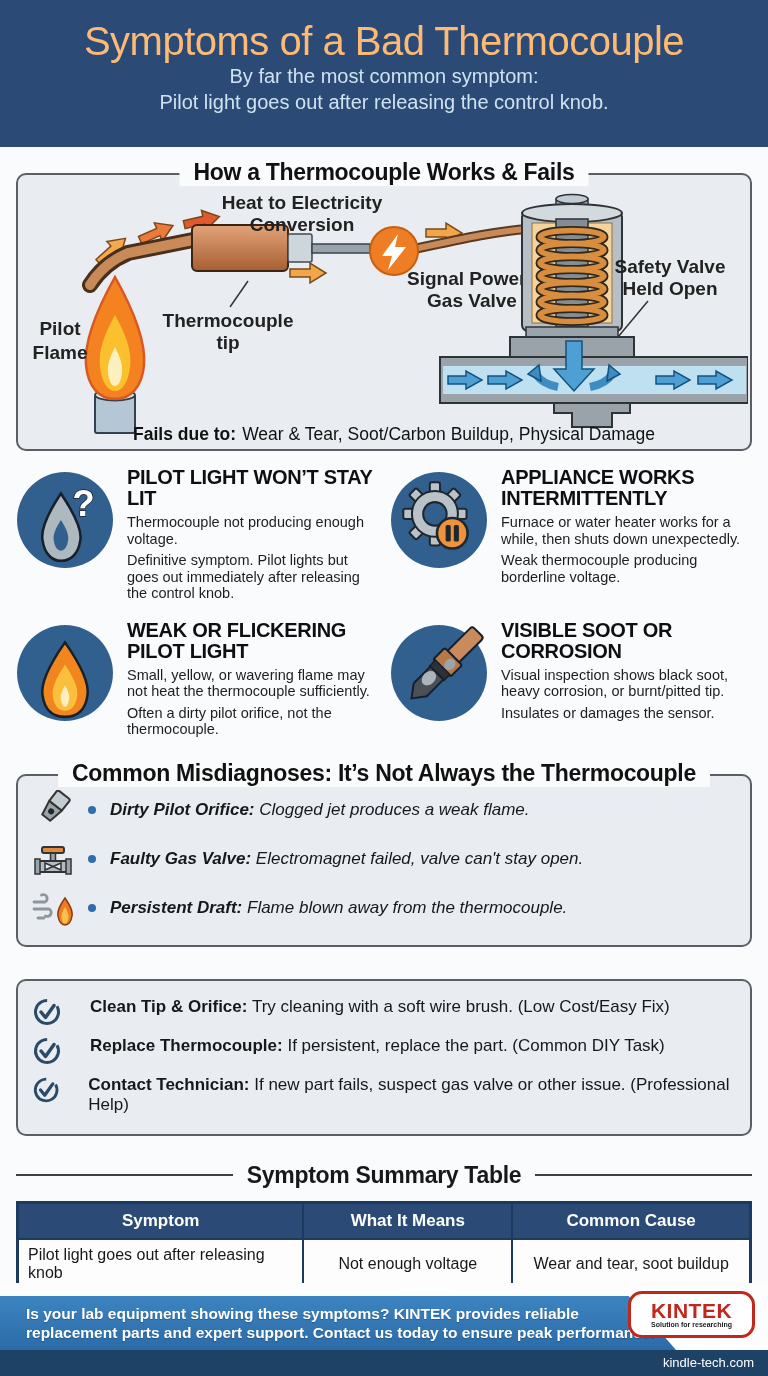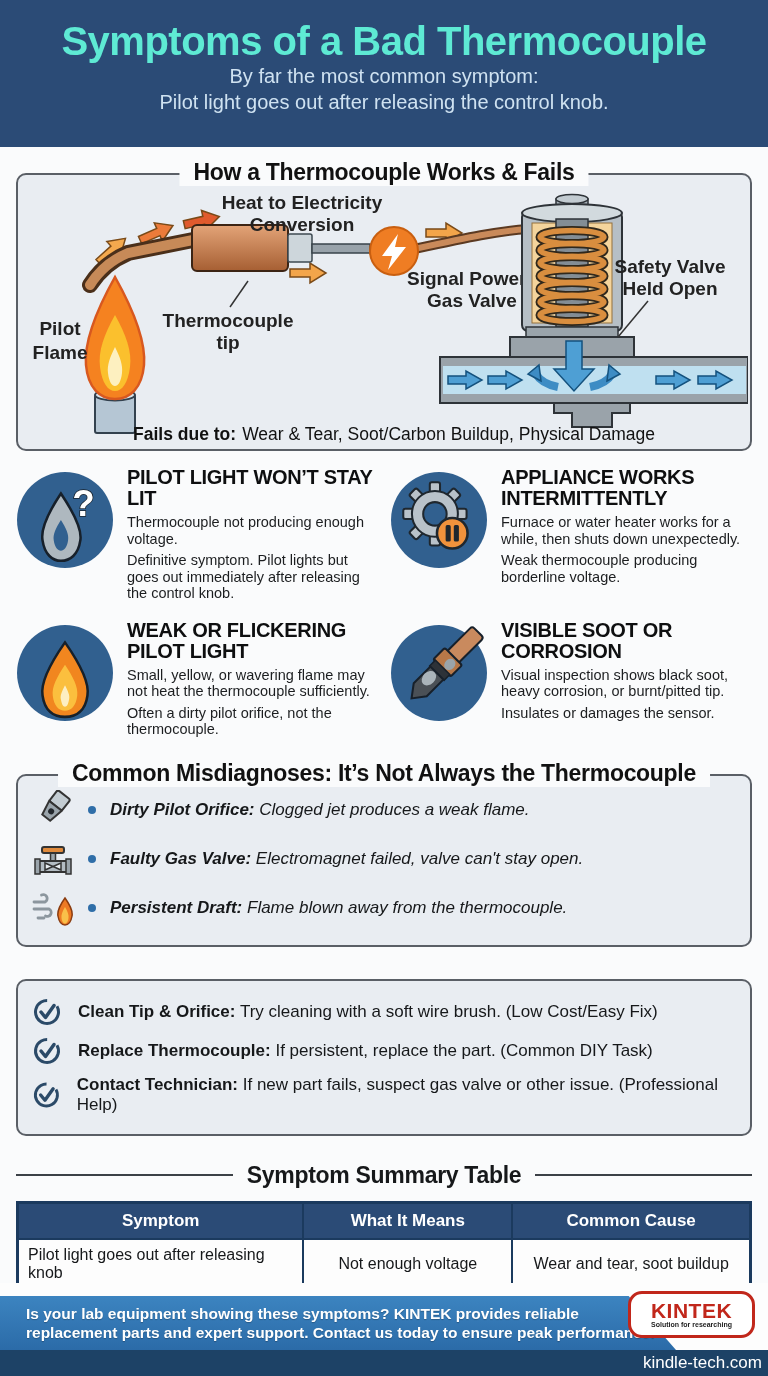--- a/index.html
+++ b/index.html
@@ -1,21 +1,21 @@
 <!DOCTYPE html>
 <html><head>
 <meta charset="utf-8">
 <style>
   * { margin:0; padding:0; box-sizing:border-box; }
   body { font-family:"Liberation Sans", sans-serif; background:#e5e5e5; }
   .page { width:768px; height:1376px; position:relative; background:#fafbfc; overflow:hidden; margin:0 auto; color:#16181a; }
 
   
   .hdr { height:147px; background:#2b4b76; text-align:center; padding-top:19px; }
-  .hdr h1 { color:#5eead4; font-size:40px; line-height:44px; font-weight:700; letter-spacing:-0.5px; }
+  .hdr h1 { color:#fdba74; font-size:40px; line-height:44px; font-weight:400; letter-spacing:-0.5px; }
   .hdr .sub { color:#cfe2f1; font-size:20px; line-height:26px; }
 
   
   .panel { position:relative; margin:0 16px; background:#e9edf2; border:2px solid #5a5f66; border-radius:10px; }
   .legend { position:absolute; top:-16px; left:50%; transform:translateX(-50%); background:#fafbfc; padding:0 14px; font-size:23px; font-weight:800; letter-spacing:-0.3px; white-space:nowrap; color:#111; }
 
   .panel1 { margin-top:26px; padding:14px 2px 4px; }
   .panel1 svg.diagram { display:block; width:100%; height:auto; }
   svg text { font-family:"Liberation Sans", sans-serif; }
   .dlabel { font-size:19px; font-weight:600; fill:#222; }
@@ -26,40 +26,40 @@
   .card svg { flex:none; margin-top:4px; }
   .card h3 { font-size:20px; line-height:21px; font-weight:800; letter-spacing:-0.3px; color:#0e0f10; }
   .card p { font-size:14.5px; line-height:16.5px; margin-top:5px; color:#1c1e20; }
 
   
   .panel2 { margin-top:36px; padding:14px 14px 8px; }
   .panel3 { margin-top:32px; padding:16px 14px 10px; }
   .mrow { display:flex; align-items:center; gap:8px; margin-bottom:9px;font-style:italic; }
   .mrow .txt, .nrow .txt { font-size:17px; line-height:20px; }
   .mrow .bullet { width:8px; height:8px; border-radius:50%; background:#2f6ea8; flex:none; margin:0 6px; }
-  .nrow { display:flex; align-items:center; gap:16px; margin-bottom:9px; }
+  .nrow { display:flex; gap:28px; margin-bottom:9px; }
   .icn { flex:none; display:flex; align-items:center; justify-content:center; width:42px; }
 
   
   .tblhead { margin:26px 16px 0; display:flex; align-items:center; gap:14px; font-size:23px; font-weight:800; letter-spacing:-0.3px; }
   .tblhead::before, .tblhead::after { content:""; flex:1; height:2px; background:#3c4147; }
   table { width:736px; margin:12px 16px 0; border-collapse:collapse; border:3px solid #1b3a5e; }
   th { background:#2b4b76; color:#fff; font-size:17px; font-weight:700; padding:7px 4px; border:2px solid #1b3a5e; }
   td { font-size:16px; padding:6px 6px; text-align:center; border:2px solid #2c3137; border-left:2px solid #1b3a5e; border-right:2px solid #1b3a5e; }
   td:first-child { text-align:left; padding-left:9px; }
   tr:nth-child(even) td { background:#e2e6ea; }
   tr:nth-child(odd) td { background:#fdfdfd; }
 
   
   .footer { position:absolute; left:0; right:0; bottom:0; height:93px; background:#fdfdfd; }
   .banner { position:absolute; left:0; top:13px; width:676px; height:54px; background:linear-gradient(180deg,#3c84c0,#2b6ba8); clip-path:polygon(0 0, 93% 0, 100% 100%, 0 100%); color:#fff; font-weight:700; font-size:15.5px; line-height:18.5px; padding:9px 0 0 26px; text-shadow:0 1px 1px rgba(0,0,0,.25); }
   .logo { position:absolute; right:13px; top:8px; width:127px; height:47px; background:#fff; border:3.5px solid #c1271b; border-radius:14px; display:flex; flex-direction:column; align-items:center; justify-content:center; }
   .logo .brand { color:#c1271b; font-size:21px; font-weight:800; letter-spacing:0.5px; line-height:20px; }
   .logo .tag { color:#1c1c1c; font-size:7px; font-weight:700; }
-  .strip { position:absolute; left:0; right:0; bottom:0; height:26px; background:#1d4266; color:#fff; font-size:17px; line-height:26px; text-align:right; padding-right:6px; }
+  .strip { position:absolute; left:0; right:0; bottom:0; height:26px; background:#1d4266; color:#fff; font-size:13px; line-height:26px; text-align:right; padding-right:14px; }
 </style>
 </head>
 <body>
 
 <div class="page">
 
   <div class="hdr">
     <h1>Symptoms of a Bad Thermocouple</h1>
     <div class="sub">By far the most common symptom:</div>
     <div class="sub" style="margin-top:0">Pilot light goes out after releasing the control knob.</div>

